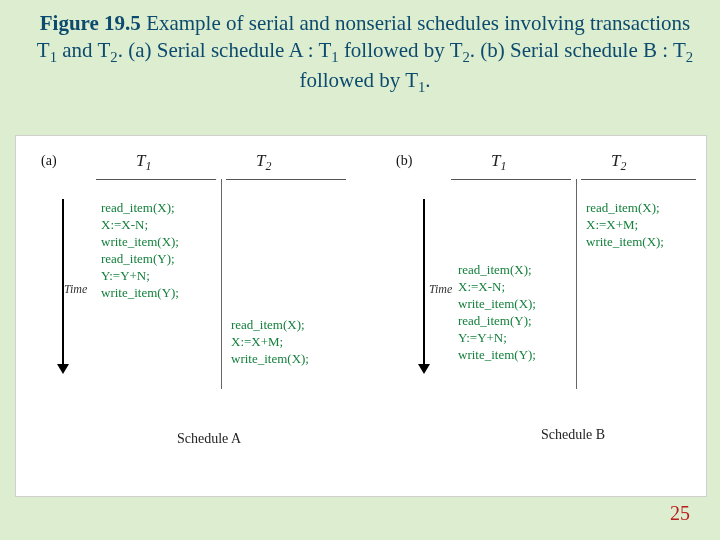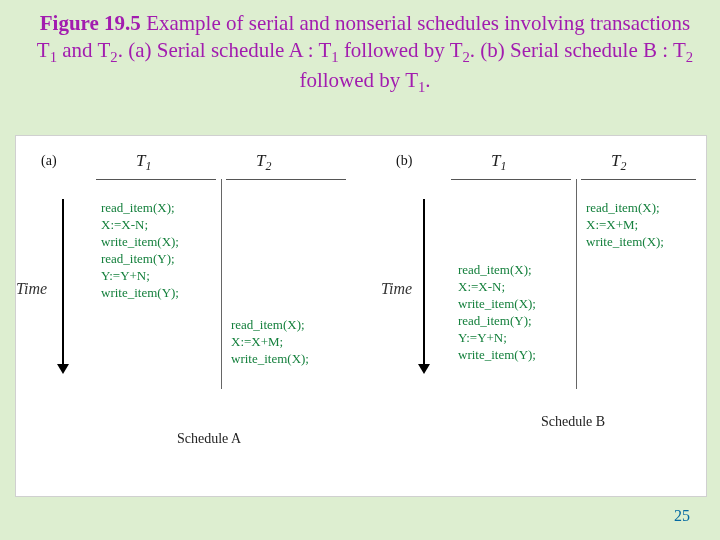--- a/index.html
+++ b/index.html
@@ -11,21 +11,21 @@
   .slide {
     width: 720px;
     height: 540px;
     position: relative;
     background: #ddeed0;
     box-sizing: border-box;
   }
   .title {
     padding: 10px 20px 8px 30px;
     font-size: 21px;
-    color: #a21caf;
+    color: #0c4a6e;
     text-align: center;
     line-height: 1.28;
   }
   .title .bold { font-weight: bold; }
   .title sub { font-size: 0.7em; vertical-align: sub; }
   .diagram-wrap {
     position: absolute;
     top: 135px;
     left: 15px;
     width: 690px;
@@ -64,23 +64,24 @@
   .hr-line {
     position: absolute;
     top: 28px;
     height: 0;
     border-top: 1px solid #555;
   }
 
   .time-label {
     position: absolute;
     font-style: italic;
-    font-size: 16px;
+    font-size: 12px;
     color: #333;
     transform: translateY(-50%);
+    padding-left: 48px;
   }
   .arrow {
     position: absolute;
     width: 0;
   }
   .arrow .shaft {
     position: absolute;
     left: 1px;
     top: 0;
     width: 2px;
@@ -113,22 +114,22 @@
   .schedule {
     position: absolute;
     font-size: 14px;
     color: #222;
   }
 
   .page-num {
     position: absolute;
     right: 30px;
     bottom: 15px;
-    font-size: 16px;
-    color: #0369a1;
+    font-size: 20px;
+    color: #b91c1c;
   }
 </style>
 </head>
 <body>
 
 <div class="slide">
 
   <div class="title">
     <span class="bold">Figure 19.5</span><span> Example of serial and nonserial schedules involving transactions T</span><sub>1</sub><span> and T</span><sub>2</sub><span>. (a) Serial schedule A : T</span><sub>1</sub><span> followed by T</span><sub>2</sub><span>. (b) Serial schedule B : T</span><sub>2</sub><span> followed by T</span><sub>1</sub><span>.</span>
   </div>
@@ -193,19 +194,19 @@
         </div>
       <div class="ops" style="left:42px;top:110px;">
           <span class="op">read_item(X);</span>
           <span class="op">X:=X-N;</span>
           <span class="op">write_item(X);</span>
           <span class="op">read_item(Y);</span>
           <span class="op">Y:=Y+N;</span>
           <span class="op">write_item(Y);</span>
         </div>
 
-      <div class="schedule" style="left:125px;top:263px;">Schedule B</div>
+      <div class="schedule" style="left:125px;top:276px;">Schedule B</div>
     </div>
 
   </div>
 
   <div class="page-num">25</div>
 </div>
 
 </body></html>

